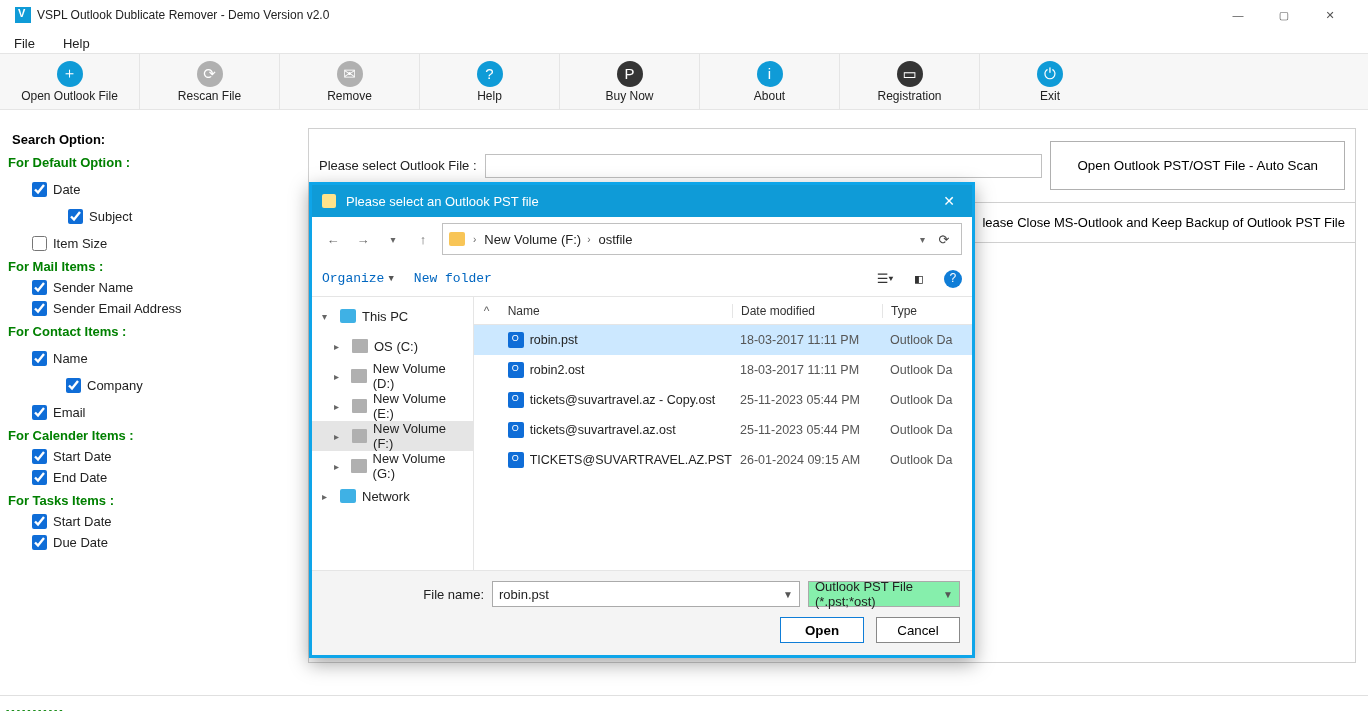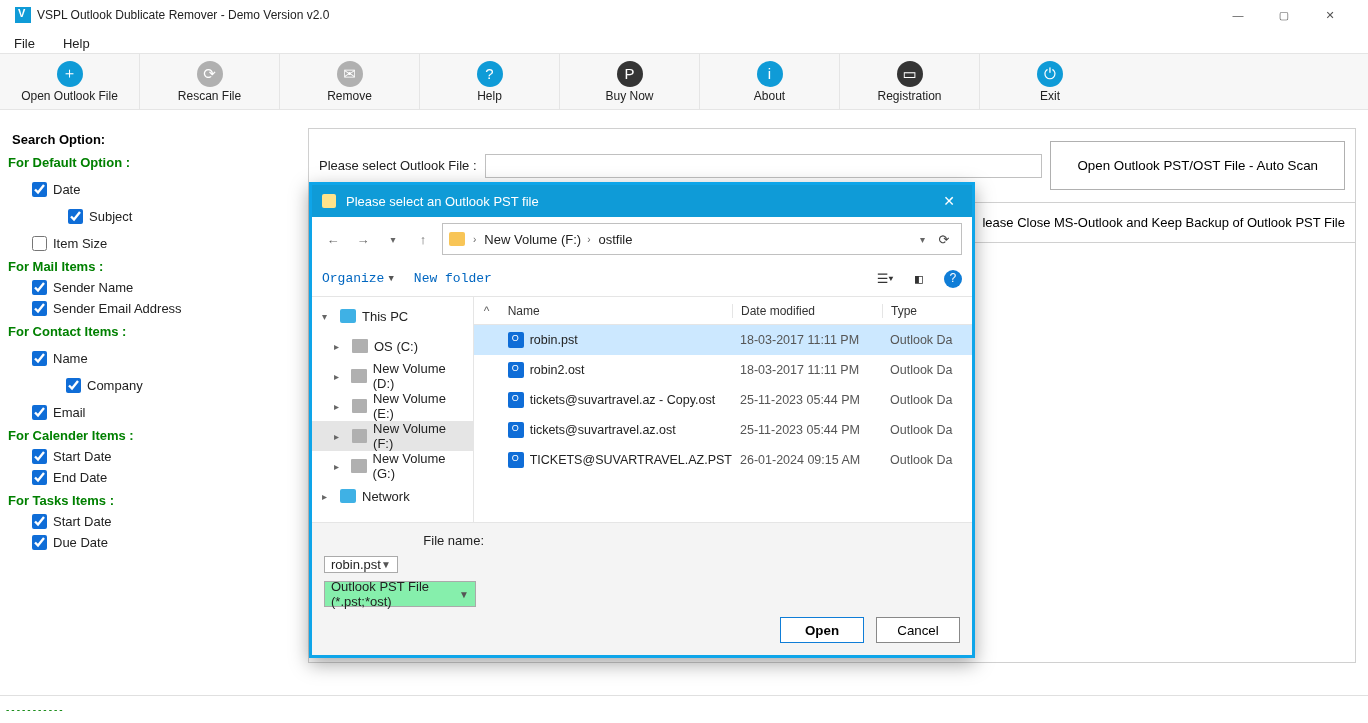--- a/index.html
+++ b/index.html
@@ -91,21 +91,21 @@
 .dlg-files .cols .c-type { width: 90px;  border-left: 1px solid #e5e5e5; padding-left: 8px; }
 .f-row { display: flex; align-items: center; height: 30px; font-size: 12.5px; }
 .f-row.sel { background: #cce8ff; }
 .f-row .c-up { width: 26px; }
 .f-row .c-name { flex: 1; display: flex; align-items: center; gap: 6px; padding-left: 8px; }
 .f-row .c-date { width: 150px; color: #555; padding-left: 8px; }
 .f-row .c-type { width: 90px;  color: #555; padding-left: 8px; white-space: nowrap; overflow: hidden; }
 .f-ic { width: 16px; height: 16px; background: #0f6dd7; border-radius: 2px; position: relative; }
 .f-ic::after { content: 'O'; color: #fff; font-size: 9px; position: absolute; top: 1px; left: 4px; }
 .dialog .dlg-footer { border-top: 1px solid #e5e5e5; padding: 10px 12px 12px 12px; background: #f4f4f4; }
-.dlg-footer .row1 { display: flex; align-items: flex-start; gap: 8px; flex-direction: column; }
+.dlg-footer .row1 { display: flex; align-items: center; gap: 8px; }
 .dlg-footer .row1 .lbl { width: 160px; text-align: right; }
 .dlg-footer .row1 .fname { flex: 1; height: 26px; border: 1px solid #aaa; background: #fff; display: flex; align-items: center; padding: 0 6px; }
 .dlg-footer .row1 .fname .dd { margin-left: auto; color: #555; font-size: 10px; }
 .dlg-footer .row1 .ftype { width: 152px; height: 26px; border: 1px solid #aaa; background: #86efac; display: flex; align-items: center; padding: 0 6px; }
 .dlg-footer .row1 .ftype .dd { margin-left: auto; color: #555; font-size: 10px; }
 .dlg-footer .row2 { display: flex; justify-content: flex-end; gap: 12px; margin-top: 10px; }
 .dlg-btn { width: 84px; height: 26px; border: 1px solid #888; background: #fff; cursor: pointer; }
 .dlg-btn.primary { border-color: #0f7dd7; font-weight: bold; }
 </style>
 </head>

